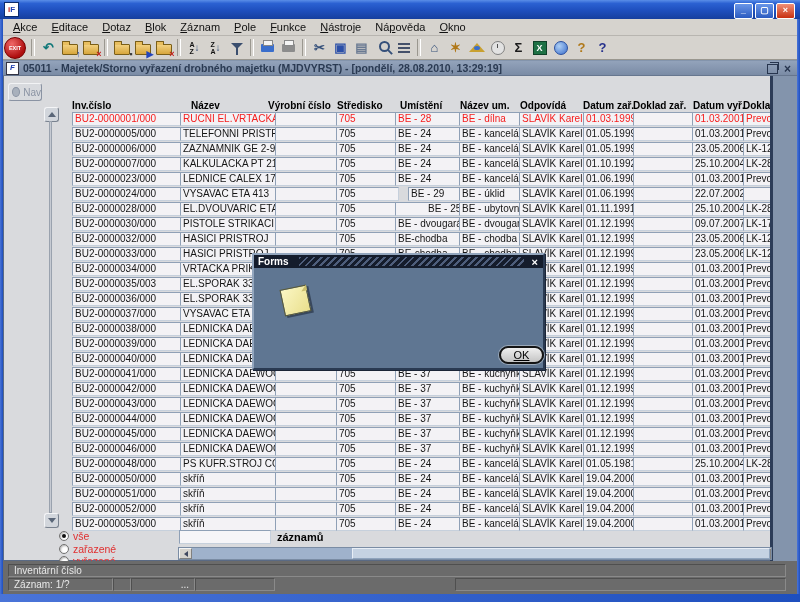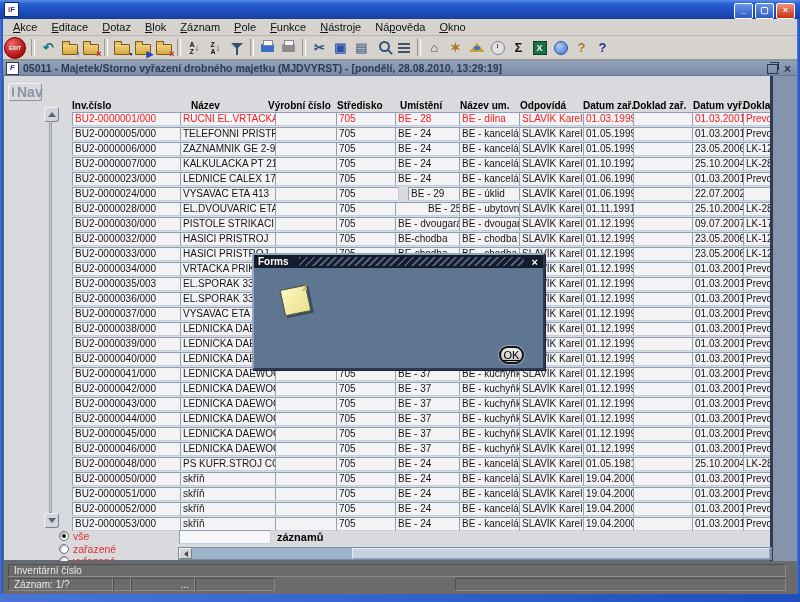--- a/index.html
+++ b/index.html
@@ -63,21 +63,21 @@
     background:linear-gradient(180deg,#93A3BB,#7A8BA5);display:flex;align-items:center;
     font-size:10.5px;font-weight:bold;color:#2A3A52;padding-left:3px;box-sizing:border-box;border-bottom:1px solid #66768E;}
   #form-icon{width:11px;height:11px;background:#fff;border:1px solid #334;margin-right:4px;
     font-size:8px;font-weight:bold;color:#2040B0;font-style:italic;text-align:center;line-height:10px;flex:0 0 auto;}
   #childbtns{position:absolute;right:6px;top:0;height:15px;display:flex;align-items:center;gap:6px;color:#27354E;}
   .restore-glyph{width:9px;height:8px;border:1px solid #27354E;position:relative;background:transparent;}
   .restore-glyph::after{content:"";position:absolute;left:2px;top:-3px;width:8px;height:7px;border:1px solid #27354E;border-left:none;border-bottom:none;}
   .x-glyph{font-size:12px;font-weight:bold;line-height:1;}
   #navbtn{left:8px;top:83px;width:34px;height:18px;background:#D8DADE;border:1px solid;
     border-color:#F2F3F5 #8A93A3 #8A93A3 #F2F3F5;border-radius:3px;display:flex;align-items:center;
-    padding-left:3px;box-sizing:border-box;font-size:14px;color:#8A93A3;font-weight:bold;}
+    padding-left:3px;box-sizing:border-box;font-size:10px;color:#8A93A3;}
   #navbtn .dot{width:8px;height:8px;border-radius:50%;background:#A8B0BC;border:1px solid #8A93A3;margin-right:3px;}
   
   .hdr{position:absolute;top:100px;font-size:10px;font-weight:bold;color:#000;white-space:nowrap;}
   .cell{position:absolute;height:12px;background:#F3F2F5;border:1px solid;
     border-color:#8FA0B6 #C6D0DC #C6D0DC #8FA0B6;font-size:10px;line-height:11px;
     padding:0 2px;white-space:nowrap;overflow:hidden;color:#151515;}
   .red .cell{color:#F51D1D;}
   .recbtn{width:13px;height:13px;background:#D2D6DC;border:1px solid;border-color:#F4F5F7 #79828F #79828F #F4F5F7;
     border-radius:3px;display:flex;align-items:center;justify-content:center;}
   .tri-up{width:0;height:0;border-left:4px solid transparent;border-right:4px solid transparent;border-bottom:5px solid #5A6678;}
@@ -116,21 +116,21 @@
   #dlg-title .cap{font-size:10px;font-weight:bold;padding:0 8px 0 4px;background:#141C2C;z-index:2;}
   #dlg-title .hatch{flex:1;height:9px;margin:2px 2px;
     background:repeating-linear-gradient(135deg,#4E5E7C 0 2px,#141C2C 2px 5px);}
   #dlg-title .dclose{padding:0 5px 0 6px;font-size:11px;font-weight:bold;background:#141C2C;z-index:2;}
   #note{position:absolute;left:28px;top:32px;width:25px;height:25px;
     background:linear-gradient(135deg,#FBF7C4,#E9DF8C);border:1px solid #5A5A38;
     transform:rotate(-12deg);box-shadow:2px 2px 0 rgba(18,26,42,.5);}
   #note::after{content:"";position:absolute;right:-1px;top:-1px;width:0;height:0;
     border-left:6px solid transparent;border-bottom:6px solid #C9BE6E;}
   #dlg-msg{position:absolute;left:78px;top:42px;color:#FFFFFF;font-size:10px;white-space:nowrap;}
-  #okbtn{position:absolute;left:245px;top:91px;width:25px;height:18px;border-radius:9px;
+  #okbtn{position:absolute;left:245px;top:91px;width:45px;height:18px;border-radius:9px;
     background:linear-gradient(#EFEFEF,#C4C4C4);border:2px solid #141414;box-shadow:0 0 0 1px #9AA8B8;
     font-size:11px;text-align:center;line-height:14px;text-decoration:underline;color:#000;box-sizing:border-box;}
 </style>
 </head>
 <body>
 
 <div id="app">
 
   <div id="titlebar" class="abs">
     <div id="app-icon">i<span>F</span></div>

